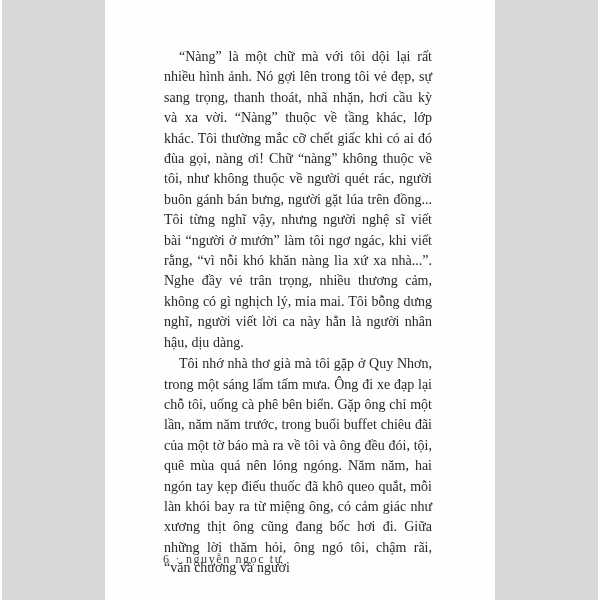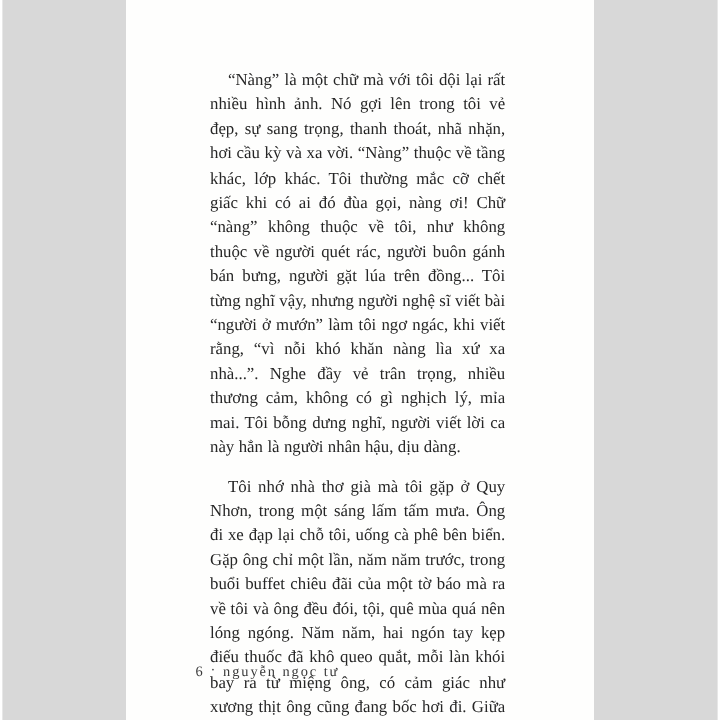--- a/index.html
+++ b/index.html
@@ -37,21 +37,21 @@
     position: absolute;
     top: 46px;
     left: 58px;
     width: 270px;
     color: #262626;
     font-size: 14px;
     line-height: 20.4px;
     text-align: justify;
   }
   .text-block p {
-    margin: 12px;
+    margin: 1px;
     text-indent: 15px;
     word-spacing: 0.2px;
   }
   .page-footer {
     position: absolute;
     top: 552px;
     left: 58px;
     color: #3a3a3a;
     font-size: 12px;
     letter-spacing: 1.6px;

